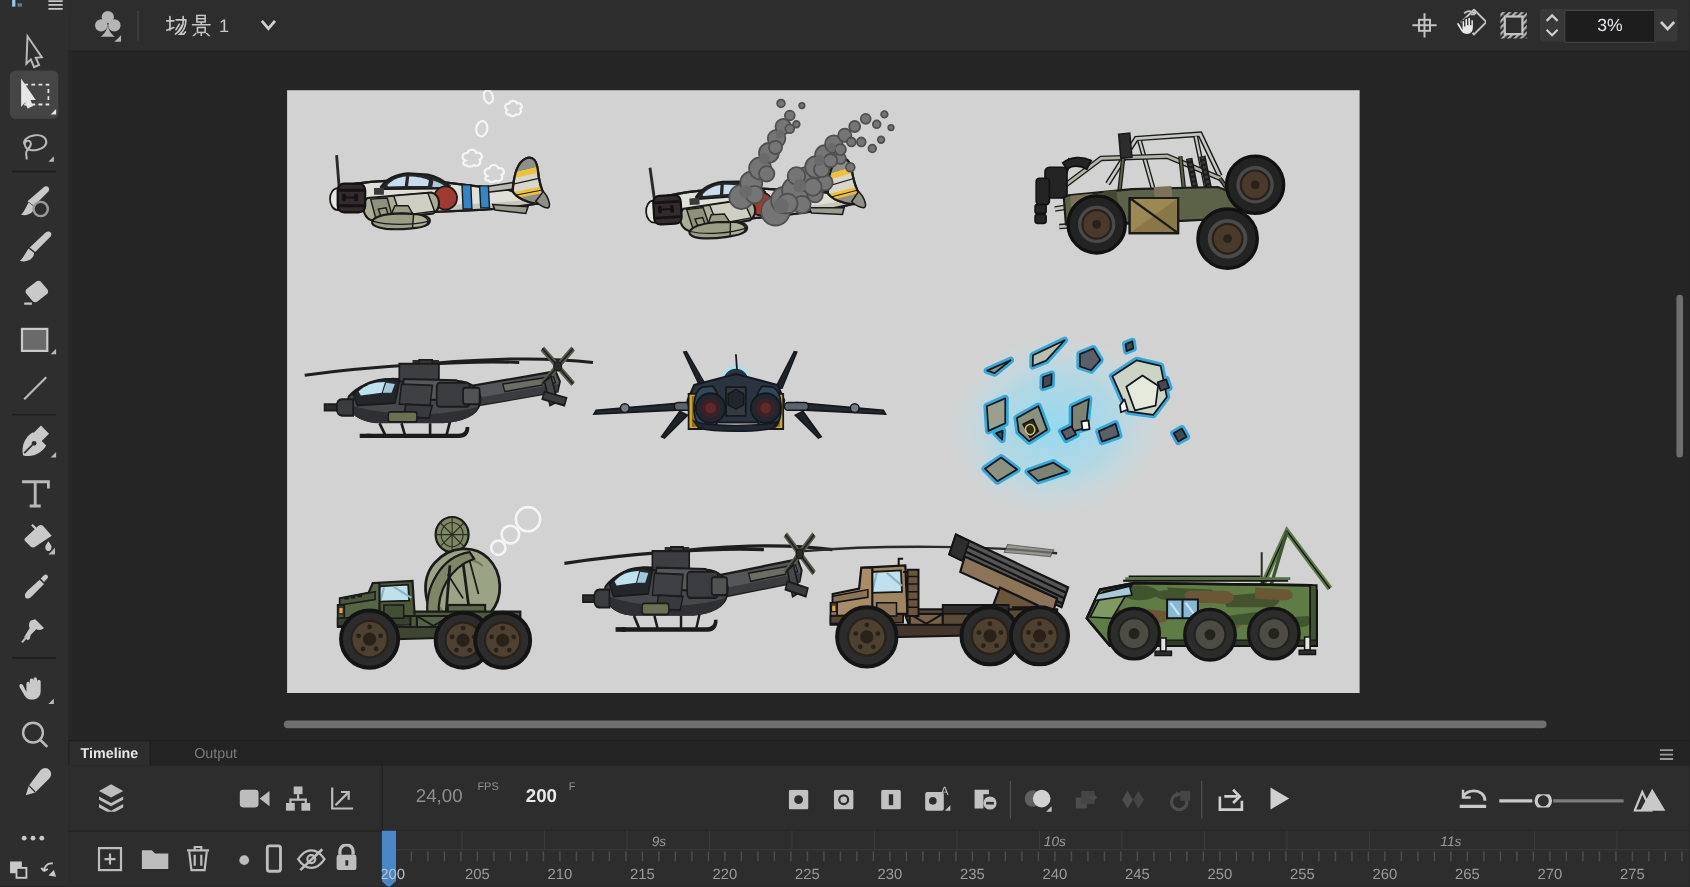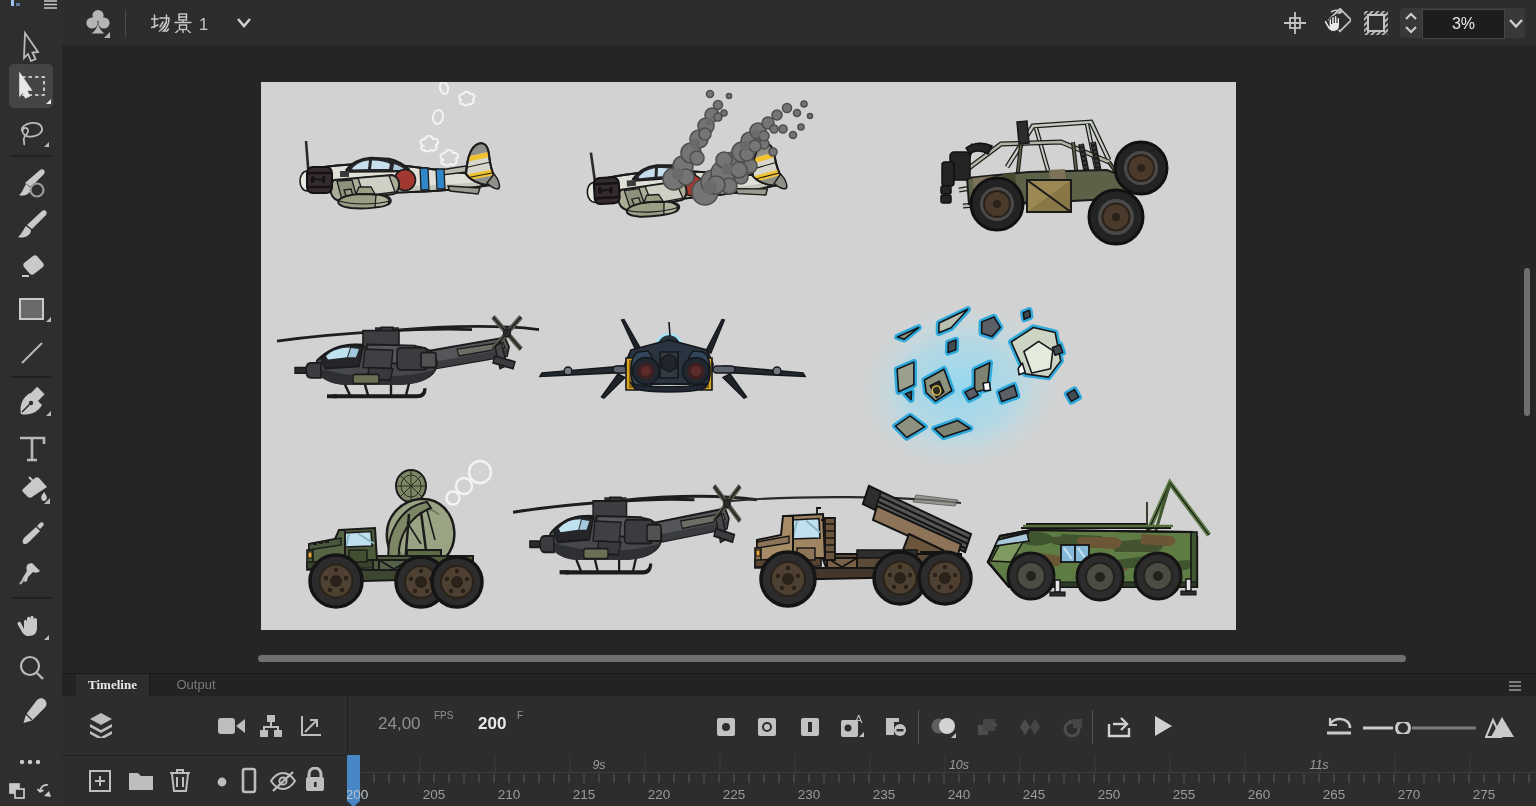--- a/index.html
+++ b/index.html
@@ -13,22 +13,22 @@
   #topbar{left:62px;top:0;width:1474px;height:46px;background:#2d2d2d;border-bottom:1px solid #202020;}
   #topstrip{left:18px;top:0;width:1518px;height:13px;background:#2d2d2d;}
   
   #stage{left:261px;top:82px;width:975px;height:548px;background:#d2d2d2;}
   
   #hscroll{left:258px;top:655px;width:1148px;height:7px;background:#6f6f6f;border-radius:4px;}
   #vscroll{left:1524px;top:268px;width:6px;height:148px;background:#6f6f6f;border-radius:3px;}
   
   #tl{left:62px;top:673px;width:1474px;height:133px;background:#2d2d2d;border-top:1px solid #1b1b1b;}
   #tabrow{left:0;top:0;width:1474px;height:22px;background:#232323;}
-  #tab1{left:14px;top:0;width:73px;height:22px;background:#2d2d2d;border-right:1px solid #1b1b1b;
-        color:#e8e8e8;font-weight:bold;font-size:13px;line-height:22px;text-align:center;font-family:Liberation Serif, serif;}
+  #tab1{left:1px;top:0;width:73px;height:22px;background:#2d2d2d;border-right:1px solid #1b1b1b;
+        color:#e8e8e8;font-weight:bold;font-size:13px;line-height:22px;text-align:center;}
   #tab2{left:74px;top:0;width:62px;height:22px;color:#7a7a7a;font-size:13px;line-height:22px;text-align:center;padding-left:29px;}
   #tlbar{left:0;top:22px;width:1474px;height:59px;}
   #tlrow2{left:0;top:81px;width:1474px;height:52px;border-top:1px solid #212121;}
   #vsep1{left:285px;top:22px;width:1px;height:111px;background:#212121;}
   .fps{position:absolute;top:40px;color:#8f8f8f;font-size:17px;}
   .fpsu{position:absolute;top:36px;color:#8f8f8f;font-size:10px;}
   .frameno{position:absolute;top:40px;color:#e9e9e9;font-size:17px;font-weight:bold;}
 </style>
 </head>
 <body>

